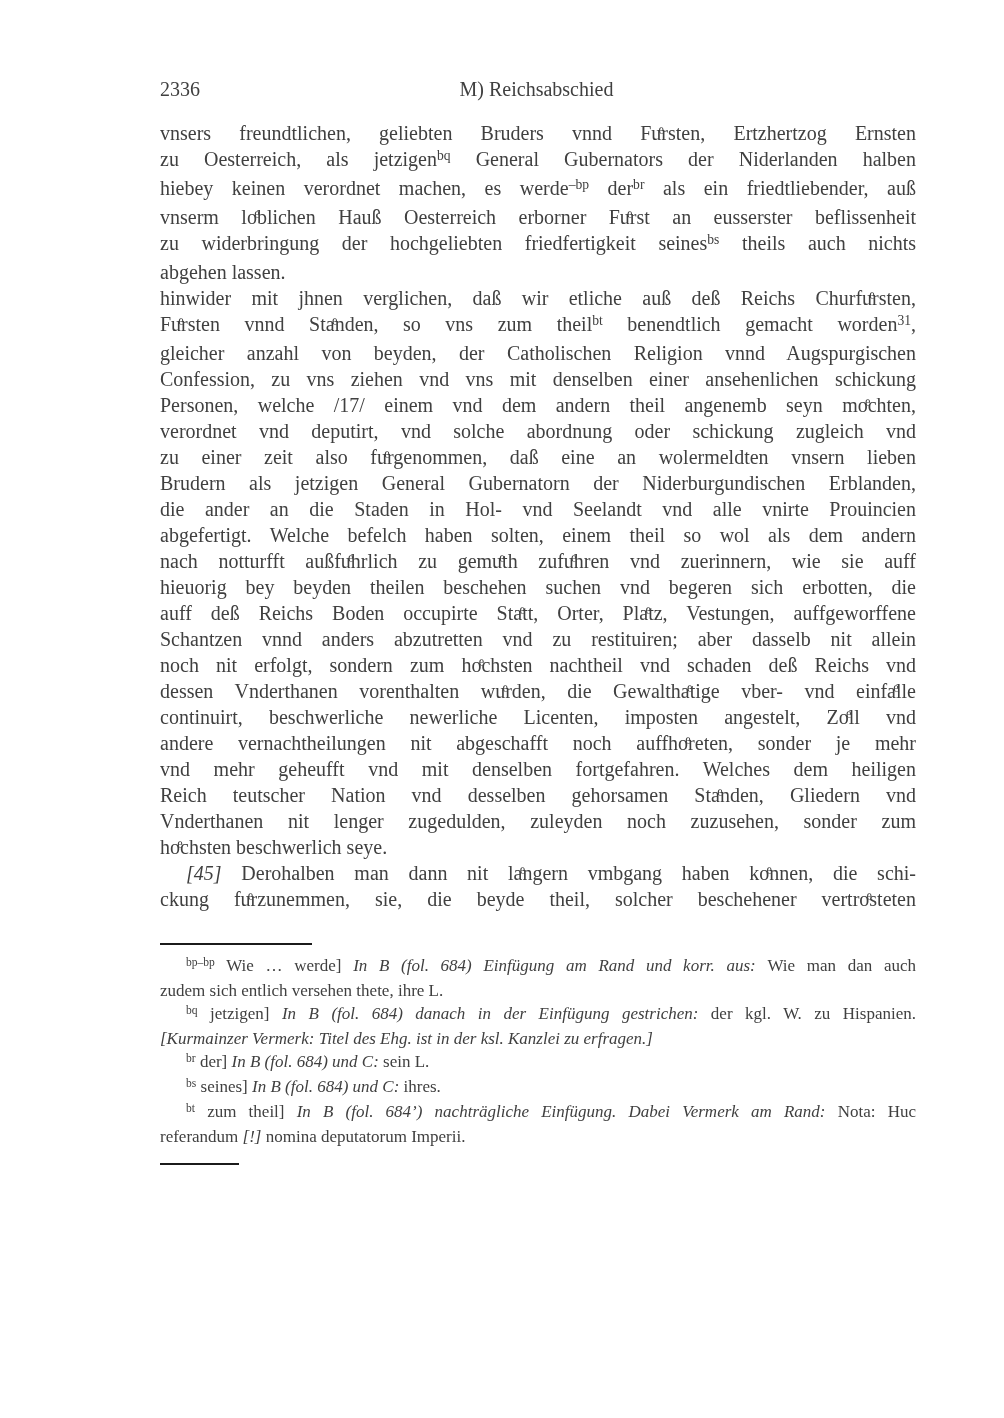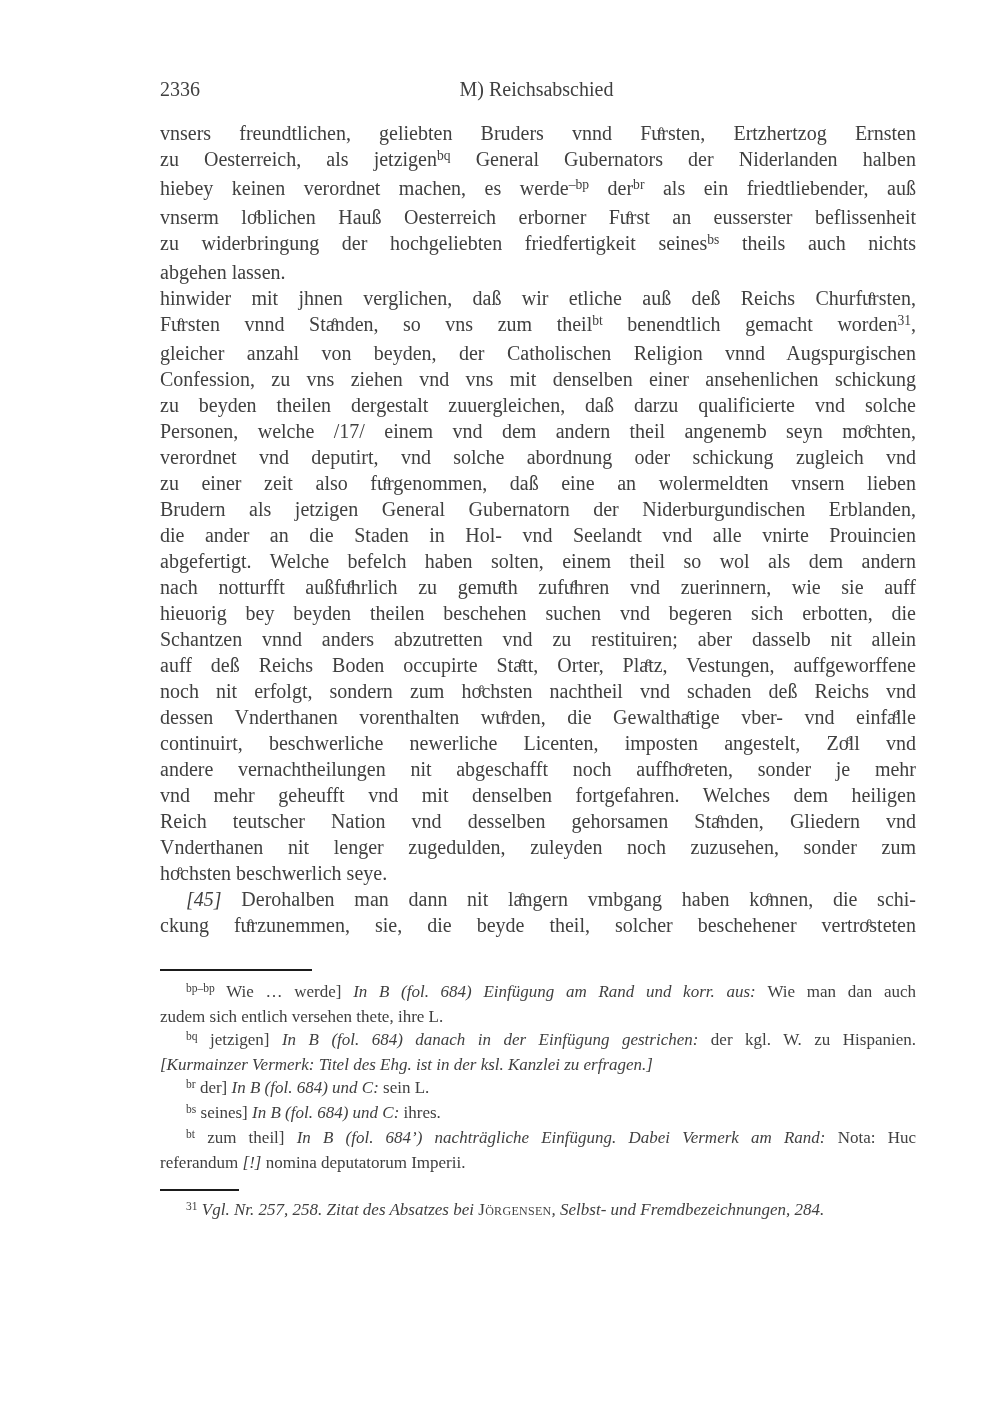--- a/index.html
+++ b/index.html
@@ -45,31 +45,30 @@
         <div class="bline"><span class="s-r">vnsers freundtlichen, geliebten Bruders vnnd Fuͤrsten, Ertzhertzog Ernsten</span></div>
         <div class="bline"><span class="s-r">zu Oesterreich, als jetzigen</span><span class="s-sup">bq</span><span class="s-r"> General Gubernators der Niderlanden halben</span></div>
         <div class="bline"><span class="s-r">hiebey keinen verordnet machen, es werde</span><span class="s-sup">–bp</span><span class="s-r"> der</span><span class="s-sup">br</span><span class="s-r"> als ein friedtliebender, auß</span></div>
         <div class="bline"><span class="s-r">vnserm loͤblichen Hauß Oesterreich erborner Fuͤrst an eusserster beflissenheit</span></div>
         <div class="bline"><span class="s-r">zu widerbringung der hochgeliebten friedfertigkeit seines</span><span class="s-sup">bs</span><span class="s-r"> theils auch nichts</span></div>
         <div class="bline last"><span class="s-r">abgehen lassen.</span></div>
         <div class="bline"><span class="s-r">hinwider mit jhnen verglichen, daß wir etliche auß deß Reichs Churfuͤrsten,</span></div>
         <div class="bline"><span class="s-r">Fuͤrsten vnnd Staͤnden, so vns zum theil</span><span class="s-sup">bt</span><span class="s-r"> benendtlich gemacht worden</span><span class="s-sup">31</span><span class="s-r">,</span></div>
         <div class="bline"><span class="s-r">gleicher anzahl von beyden, der Catholischen Religion vnnd Augspurgischen</span></div>
         <div class="bline"><span class="s-r">Confession, zu vns ziehen vnd vns mit denselben einer ansehenlichen schickung</span></div>
-        <div class="bline"><span class="s-r">zu beyden theilen dergestalt zuuergleichen, daß darzu qualificierte vnd solche</span></div>
         <div class="bline"><span class="s-r">Personen, welche /17/ einem vnd dem andern theil angenemb seyn moͤchten,</span></div>
         <div class="bline"><span class="s-r">verordnet vnd deputirt, vnd solche abordnung oder schickung zugleich vnd</span></div>
         <div class="bline"><span class="s-r">zu einer zeit also fuͤrgenommen, daß eine an wolermeldten vnsern lieben</span></div>
         <div class="bline"><span class="s-r">Brudern als jetzigen General Gubernatorn der Niderburgundischen Erblanden,</span></div>
         <div class="bline"><span class="s-r">die ander an die Staden in Hol- vnd Seelandt vnd alle vnirte Prouincien</span></div>
         <div class="bline"><span class="s-r">abgefertigt. Welche befelch haben solten, einem theil so wol als dem andern</span></div>
         <div class="bline"><span class="s-r">nach notturfft außfuͤhrlich zu gemuͤth zufuͤhren vnd zuerinnern, wie sie auff</span></div>
         <div class="bline"><span class="s-r">hieuorig bey beyden theilen beschehen suchen vnd begeren sich erbotten, die</span></div>
+        <div class="bline"><span class="s-r">auff deß Reichs Boden occupirte Staͤtt, Orter, Plaͤtz, Vestungen, auffgeworffene</span></div>
         <div class="bline"><span class="s-r">Schantzen vnnd anders abzutretten vnd zu restituiren; aber dasselb nit allein</span></div>
-        <div class="bline"><span class="s-r">auff deß Reichs Boden occupirte Staͤtt, Orter, Plaͤtz, Vestungen, auffgeworffene</span></div>
         <div class="bline"><span class="s-r">noch nit erfolgt, sondern zum hoͤchsten nachtheil vnd schaden deß Reichs vnd</span></div>
         <div class="bline"><span class="s-r">dessen Vnderthanen vorenthalten wuͤrden, die Gewalthaͤtige vber- vnd einfaͤlle</span></div>
         <div class="bline"><span class="s-r">continuirt, beschwerliche newerliche Licenten, imposten angestelt, Zoͤll vnd</span></div>
         <div class="bline"><span class="s-r">andere vernachtheilungen nit abgeschafft noch auffhoͤreten, sonder je mehr</span></div>
         <div class="bline"><span class="s-r">vnd mehr geheufft vnd mit denselben fortgefahren. Welches dem heiligen</span></div>
         <div class="bline"><span class="s-r">Reich teutscher Nation vnd desselben gehorsamen Staͤnden, Gliedern vnd</span></div>
         <div class="bline"><span class="s-r">Vnderthanen nit lenger zugedulden, zuleyden noch zuzusehen, sonder zum</span></div>
         <div class="bline last"><span class="s-r">hoͤchsten beschwerlich seye.</span></div>
         <div class="bline ind"><span class="s-i">[45]</span><span class="s-r"> Derohalben man dann nit laͤngern vmbgang haben koͤnnen, die schi-</span></div>
         <div class="bline"><span class="s-r">ckung fuͤrzunemmen, sie, die beyde theil, solcher beschehener vertroͤsteten</span></div>
@@ -83,18 +82,15 @@
         <div class="aline ind"><span class="s-sup">bq</span><span class="s-r"> jetzigen] </span><span class="s-i">In B (fol. 684) danach in der Einfügung gestrichen: </span><span class="s-r">der kgl. W. zu Hispanien.</span></div>
         <div class="aline last"><span class="s-i">[Kurmainzer Vermerk: Titel des Ehg. ist in der ksl. Kanzlei zu erfragen.]</span></div>
         <div class="aline last ind"><span class="s-sup">br</span><span class="s-r"> der] </span><span class="s-i">In B (fol. 684) und C: </span><span class="s-r">sein L.</span></div>
         <div class="aline last ind"><span class="s-sup">bs</span><span class="s-r"> seines] </span><span class="s-i">In B (fol. 684) und C: </span><span class="s-r">ihres.</span></div>
         <div class="aline ind"><span class="s-sup">bt</span><span class="s-r"> zum theil] </span><span class="s-i">In B (fol. 684’) nachträgliche Einfügung. Dabei Vermerk am Rand: </span><span class="s-r">Nota: Huc</span></div>
         <div class="aline last"><span class="s-r">referandum </span><span class="s-i">[!]</span><span class="s-r"> nomina deputatorum Imperii.</span></div>
       </div>
 
     <div class="rule rule-footnote"></div>
 
-    <div id="footnotes">
-        <div class="aline last ind"><span class="s-sup">31</span><span class="s-i"> Vgl. Nr. 257, 258. Zitat des Absatzes bei </span><span class="s-sc">Jörgensen</span><span class="s-i">, Selbst- und Fremdbezeichnungen, 284.</span></div>
-      </div>
 
   </div>
 </div>
 
 </body></html>

